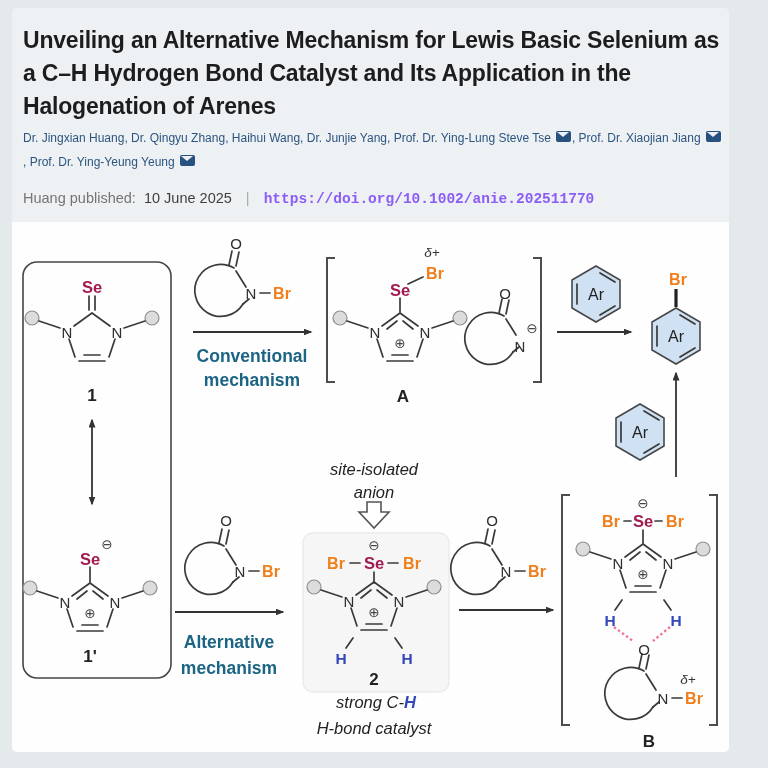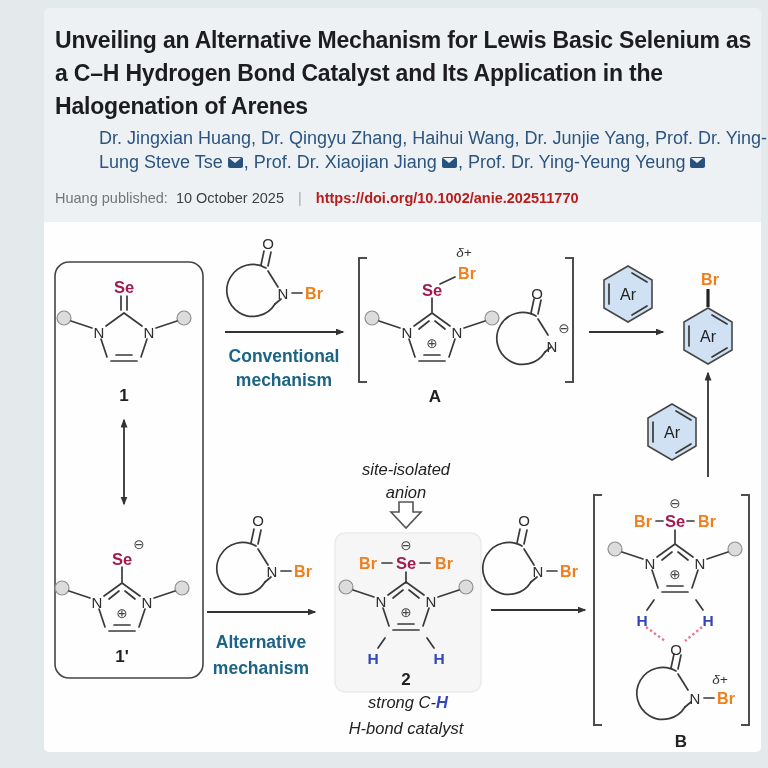--- a/index.html
+++ b/index.html
@@ -2,51 +2,51 @@
 <html><head>
 <meta charset="utf-8">
 <style>
   html,body{margin:0;padding:0;}
   body{
     width:768px;height:768px;position:relative;overflow:hidden;
     background:#e4eaec;
     font-family:"Liberation Sans","DejaVu Sans",sans-serif;
   }
   .card{
-    position:absolute;left:44px;top:8px;width:717px;height:744px;
+    position:absolute;left:12px;top:8px;width:717px;height:744px;
     background:#eef1f3;border-radius:5px;
   }
   .header{position:absolute;left:0;top:0;width:100%;height:214px;}
   .title{
     position:absolute;left:11px;top:16px;width:700px;
     font-size:23px;font-weight:bold;color:#1d1d1f;line-height:33px;
     letter-spacing:-0.2px;
   }
   .authors{
     position:absolute;left:11px;top:118px;width:700px;
-    font-size:18px;color:#2b5580;line-height:24px;margin-left:44px;
+    font-size:12px;color:#2b5580;line-height:24px;
   }
   .author{color:#2b5580;}
   .comma{color:#2b5580;}
   .env{
     display:inline-block;width:15px;height:11px;background:#27517e;
     border-radius:2px;margin:0 1px 0 5px;position:relative;top:0px;
   }
   .env::before{
     content:'';position:absolute;left:1px;top:1px;width:0;height:0;
     border-left:6.5px solid transparent;border-right:6.5px solid transparent;
     border-top:5px solid #eef1f3;
   }
   .publine{
     position:absolute;left:11px;top:182px;width:700px;
     font-size:14.5px;color:#757575;
   }
   .pubdate{color:#3f3f3f;}
   .pipe{color:#a9a9a9;margin:0 10px;}
-  .doi{color:#b91c1c;font-weight:bold;text-decoration:none;}
+  .doi{color:#8b5cf6;font-weight:bold;text-decoration:none;font-family:Liberation Mono, monospace;}
   .figure{
     position:absolute;left:0;top:214px;width:717px;height:530px;
     background:#fefefe;border-radius:0 0 5px 5px;
   }
   svg text{
     font-family:"Liberation Sans","DejaVu Sans",sans-serif;
     text-anchor:middle;dominant-baseline:central;
   }
   .bond{stroke:#3a3a3a;stroke-width:1.7;fill:none;stroke-linecap:round;}
   .bondthick{stroke:#222;stroke-width:3.2;fill:none;}
@@ -68,21 +68,21 @@
 </style>
 </head>
 <body>
 
 <div class="card">
   <div class="header">
     <div class="title">Unveiling an Alternative Mechanism for Lewis Basic Selenium as a C–H Hydrogen Bond Catalyst and Its Application in the Halogenation of Arenes</div>
     <div class="authors"><span class="author">Dr. Jingxian Huang</span><span class="comma">, </span><span class="author">Dr. Qingyu Zhang</span><span class="comma">, </span><span class="author">Haihui Wang</span><span class="comma">, </span><span class="author">Dr. Junjie Yang</span><span class="comma">, </span><span class="author">Prof. Dr. Ying-Lung Steve Tse</span><span class="env"></span><span class="comma">, </span><span class="author">Prof. Dr. Xiaojian Jiang</span><span class="env"></span><span class="comma">, </span><span class="author">Prof. Dr. Ying-Yeung Yeung</span><span class="env"></span></div>
     <div class="publine">
       <span>Huang published:</span>
-      <span class="pubdate">&nbsp;<span>10 October 2025</span></span>
+      <span class="pubdate">&nbsp;<span>10 June 2025</span></span>
       <span class="pipe">|</span>
       <a class="doi" href="#">https://doi.org/10.1002/anie.202511770</a>
     </div>
   </div>
 
   <div class="figure">
     <svg width="706" height="524" viewBox="0 0 706 524" style="position:absolute;left:7px;top:6px;">
       <defs>
         <marker id="ah" markerWidth="9" markerHeight="8" refX="7.5" refY="3.5" orient="auto" markerUnits="userSpaceOnUse">
           <path d="M0,0 L9,3.5 L0,7 z" fill="#333"></path>

